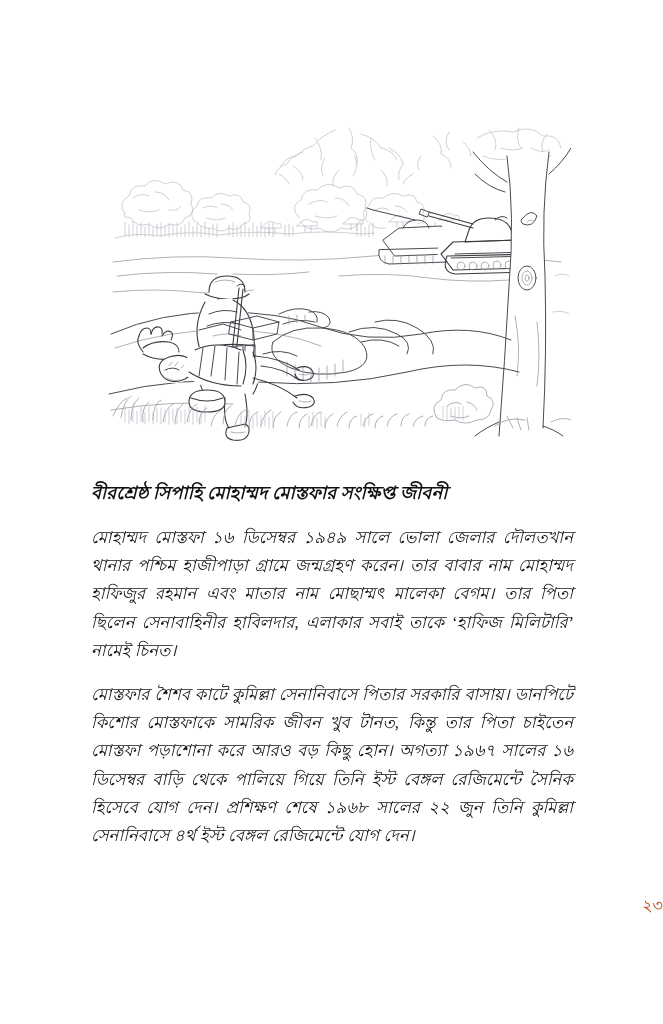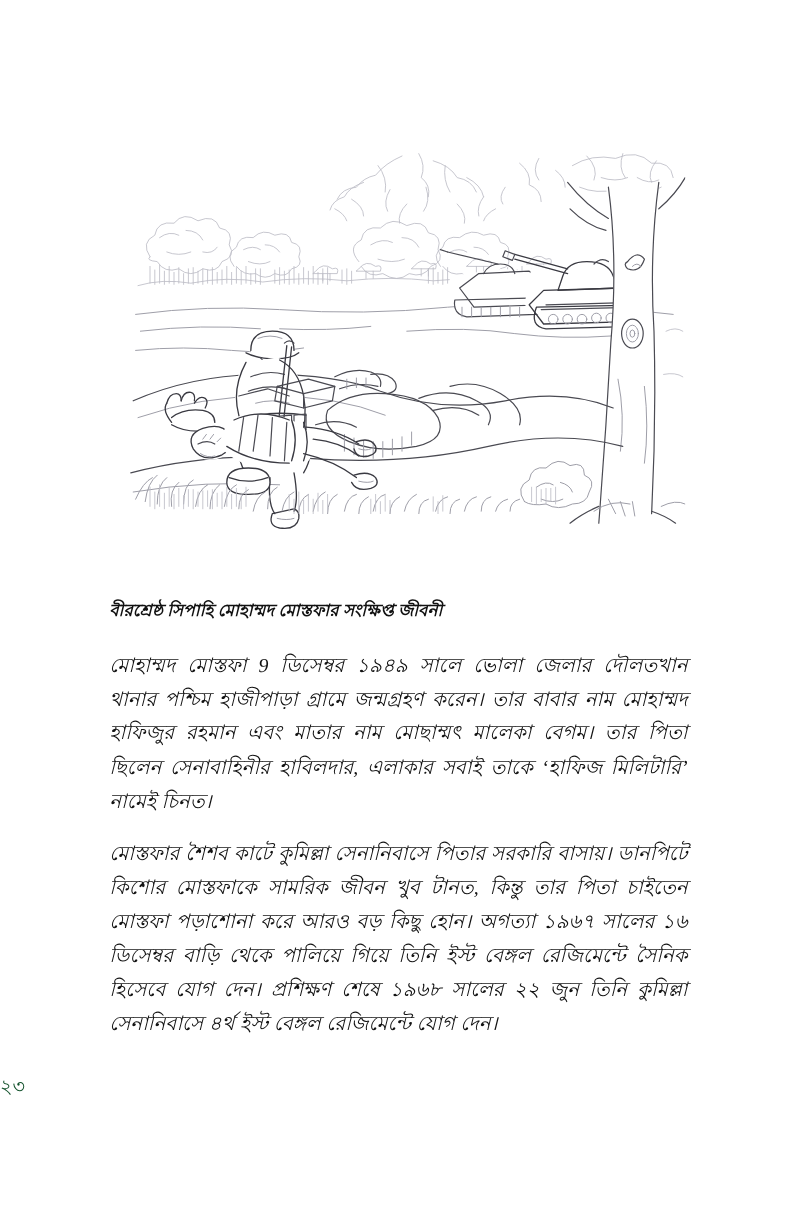--- a/index.html
+++ b/index.html
@@ -40,24 +40,24 @@
     position: absolute;
     left: 91px;
     top: 480px;
     width: 482px;
   }
 
   .section-heading {
     font-family: "Liberation Serif", "DejaVu Serif", serif;
     font-weight: 700;
     font-style: italic;
-    font-size: 14px;
+    font-size: 18px;
     line-height: 26px;
     color: #111111;
-    margin: 17px 0 18px 0;
+    margin: 0 0 18px 0;
     letter-spacing: 0.1px;
   }
 
   .body-paragraph {
     font-family: "Liberation Serif", "DejaVu Serif", serif;
     font-style: italic;
     font-size: 16.5px;
     line-height: 28.2px;
     color: #121212;
     margin: 0 0 16px 0;
@@ -72,24 +72,24 @@
   .body-paragraph.justify-all {
     text-align-last: left;
   }
 
   
   .page-number {
     position: absolute;
     left: 0;
     right: 0;
     top: 893px;
-    text-align: left;
+    text-align: right;
     font-family: "Liberation Serif", "DejaVu Serif", serif;
     font-size: 16px;
-    color: #14532d;
+    color: #c2410c;
   }
 
   .ln { fill: none; stroke: #4a4a52; stroke-width: 1; stroke-linecap: round; stroke-linejoin: round; }
   .ln-faint { fill: none; stroke: #9a9aa4; stroke-width: 0.8; stroke-linecap: round; stroke-linejoin: round; }
   .ln-vfaint { fill: none; stroke: #bcbcc6; stroke-width: 0.7; stroke-linecap: round; }
   .ln-dark { fill: none; stroke: #3a3a42; stroke-width: 1.1; stroke-linecap: round; stroke-linejoin: round; }
   .fill-white { fill: #ffffff; }
 </style>
 </head>
 <body>
@@ -475,20 +475,20 @@
       </g>
 
       <path class="ln-vfaint" d="M452 150 q8 -4 14 0"></path>
       <path class="ln-vfaint" d="M450 186 q10 -2 16 2"></path>
     </svg>
   </div>
 
   <div class="text-column">
     <h2 class="section-heading">বীরশ্রেষ্ঠ সিপাহি মোহাম্মদ মোস্তফার সংক্ষিপ্ত জীবনী</h2>
 
-    <p class="body-paragraph justify-all">মোহাম্মদ মোস্তফা 9 ডিসেম্বর ১৯৪৯ সালে ভোলা জেলার দৌলতখান থানার পশ্চিম হাজীপাড়া গ্রামে জন্মগ্রহণ করেন। তার বাবার নাম মোহাম্মদ হাফিজুর রহমান এবং মাতার নাম মোছাম্মৎ মালেকা বেগম। তার পিতা ছিলেন সেনাবাহিনীর হাবিলদার, এলাকার সবাই তাকে ‘হাফিজ মিলিটারি’ নামেই চিনত।</p>
+    <p class="body-paragraph justify-all">মোহাম্মদ মোস্তফা ১৬ ডিসেম্বর ১৯৪৯ সালে ভোলা জেলার দৌলতখান থানার পশ্চিম হাজীপাড়া গ্রামে জন্মগ্রহণ করেন। তার বাবার নাম মোহাম্মদ হাফিজুর রহমান এবং মাতার নাম মোছাম্মৎ মালেকা বেগম। তার পিতা ছিলেন সেনাবাহিনীর হাবিলদার, এলাকার সবাই তাকে ‘হাফিজ মিলিটারি’ নামেই চিনত।</p>
 
     <p class="body-paragraph justify-all">মোস্তফার শৈশব কাটে কুমিল্লা সেনানিবাসে পিতার সরকারি বাসায়। ডানপিটে কিশোর মোস্তফাকে সামরিক জীবন খুব টানত, কিন্তু তার পিতা চাইতেন মোস্তফা পড়াশোনা করে আরও বড় কিছু হোন। অগত্যা ১৯৬৭ সালের ১৬ ডিসেম্বর বাড়ি থেকে পালিয়ে গিয়ে তিনি ইস্ট বেঙ্গল রেজিমেন্টে সৈনিক হিসেবে যোগ দেন। প্রশিক্ষণ শেষে ১৯৬৮ সালের ২২ জুন তিনি কুমিল্লা সেনানিবাসে ৪র্থ ইস্ট বেঙ্গল রেজিমেন্টে যোগ দেন।</p>
   </div>
 
   <div class="page-number">২৩</div>
 
 </div>
 
 </body></html>

